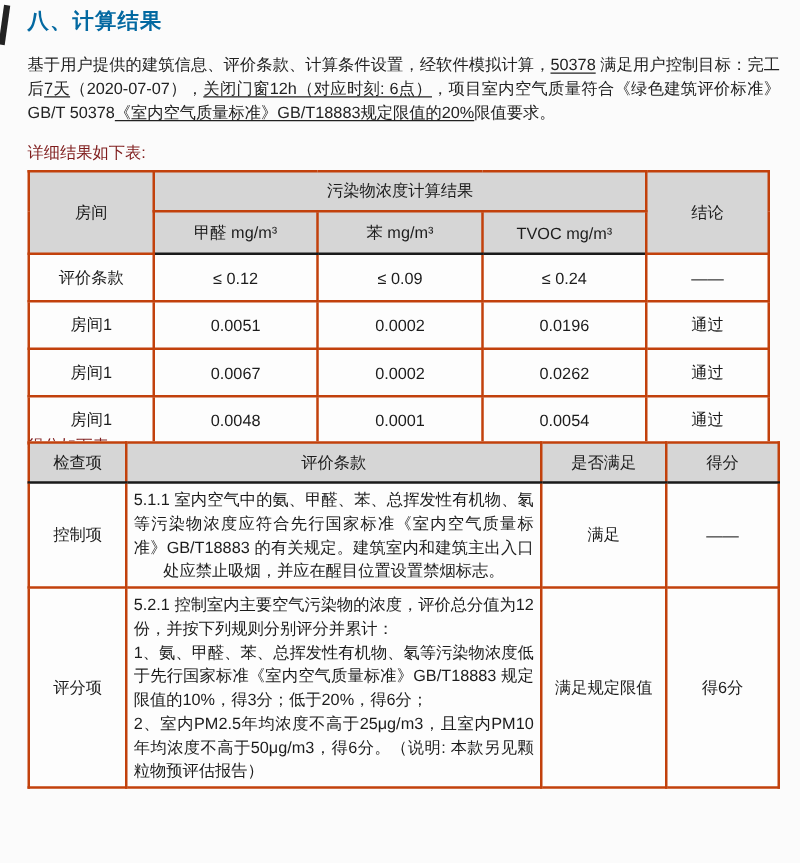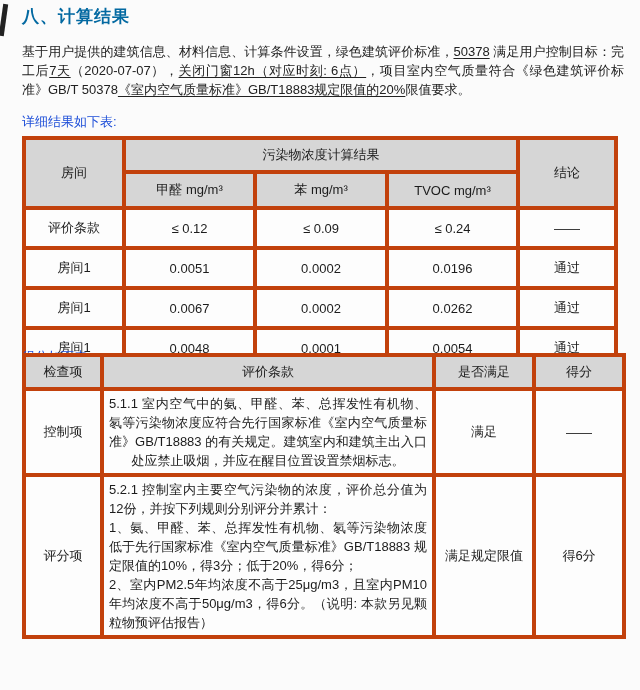--- a/index.html
+++ b/index.html
@@ -16,30 +16,30 @@
   }
   .page-title{
     left:22px;top:5px;font-size:17px;font-weight:bold;color:#0369a1;
     letter-spacing:1px;
   }
   .intro{
     left:22px;top:42px;width:602px;font-size:13px;line-height:19px;
     text-align:justify;color:#222;
   }
   .intro .u{text-decoration:underline;text-underline-offset:2px;}
-  .caption{font-size:13px;color:#1d4ed8;}
+  .caption{font-size:13px;color:#7f1d1d;}
   .cap1{left:22px;top:113px;}
   .cap2{left:22px;top:348px;}
   table{
     border-collapse:collapse;table-layout:fixed;
     font-size:13px;color:#1c1c1c;background:#fdfdfd;
   }
   table.t1{left:22px;top:136px;width:592px;}
   table.t2{left:22px;top:353px;width:600px;}
-  th,td{border:4px solid #c2410c;padding:1px 4px;vertical-align:middle;}
+  th,td{border:2px solid #c2410c;padding:1px 4px;vertical-align:middle;}
   table{border:2px solid #1a1a1a;}
   th{background:#d6d6d6;font-weight:normal;text-align:center;}
   thead tr.hdr-last th{border-bottom:2px solid #1a1a1a;}
   td.c{text-align:center;}
   .t1 td{height:34px;}
   .t1 tr.h1 th{height:28px;}
   .t1 tr.h2 th{height:30px;}
   .t2 tr.h th{height:28px;}
   .t2 td.clause{
     text-align:justify;padding:3px 5px;line-height:19px;vertical-align:middle;
@@ -47,21 +47,21 @@
   .t2 td.clause .center-last{text-align:justify;text-align-last:center;}
   .t2 td.clause .para{text-align:justify;}
 </style>
 </head>
 <body>
 
 <div class="abs artifact"></div>
 
 <div class="abs page-title">八、计算结果</div>
 
-<div class="abs intro"><span>基于用户提供的建筑信息、材料信息、计算条件设置，绿色建筑评价标准，</span><span class="u">50378</span><span> 满足用户控制目标：完工后</span><span class="u">7天</span><span>（2020-07-07），</span><span class="u">关闭门窗12h（对应时刻: 6点）</span><span>，项目室内空气质量符合《绿色建筑评价标准》GB/T 50378</span><span class="u">《室内空气质量标准》GB/T18883规定限值的20%</span><span>限值要求。</span></div>
+<div class="abs intro"><span>基于用户提供的建筑信息、评价条款、计算条件设置，经软件模拟计算，</span><span class="u">50378</span><span> 满足用户控制目标：完工后</span><span class="u">7天</span><span>（2020-07-07），</span><span class="u">关闭门窗12h（对应时刻: 6点）</span><span>，项目室内空气质量符合《绿色建筑评价标准》GB/T 50378</span><span class="u">《室内空气质量标准》GB/T18883规定限值的20%</span><span>限值要求。</span></div>
 
 <div class="abs caption cap1">详细结果如下表:</div>
 
 <table class="abs t1">
   <colgroup>
     <col style="width:100px">
       <col style="width:131px">
       <col style="width:132px">
       <col style="width:131px">
       <col style="width:98px">

